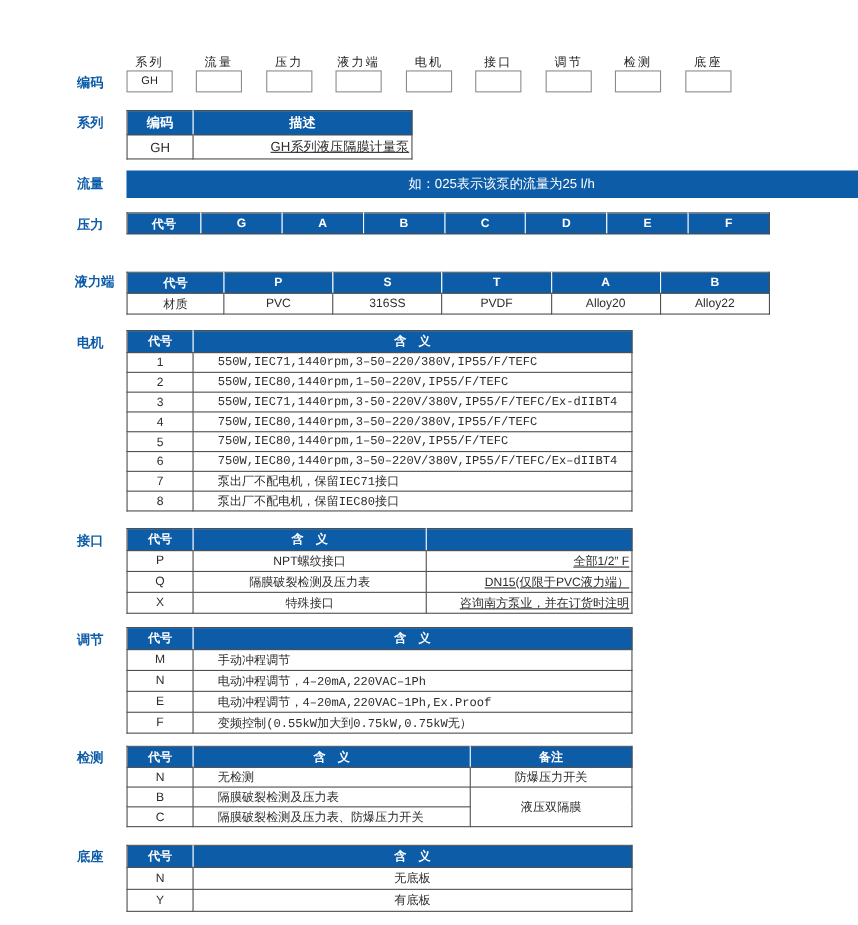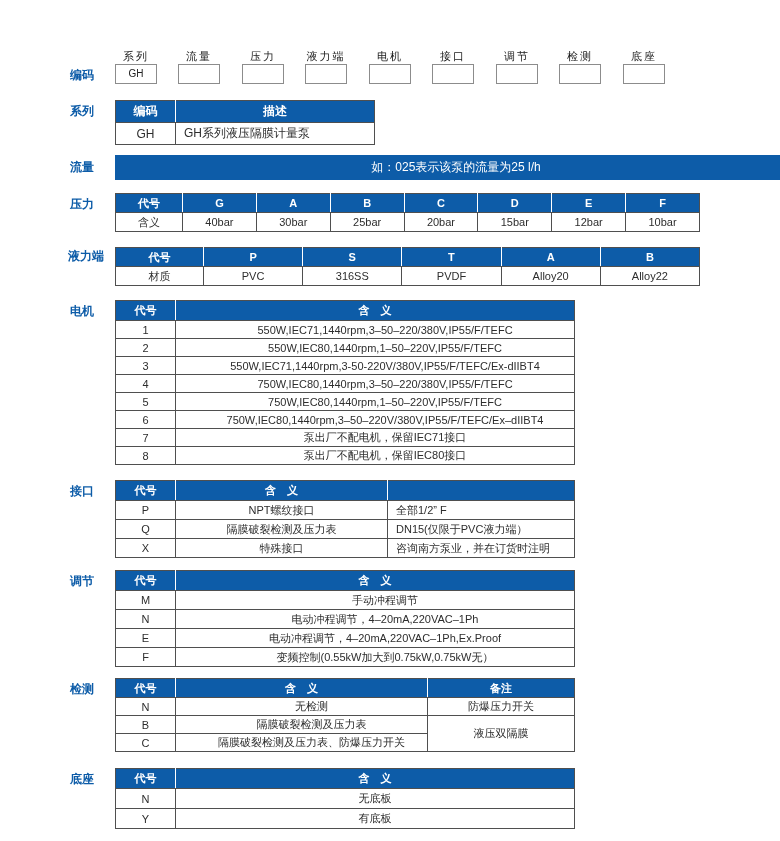--- a/index.html
+++ b/index.html
@@ -32,22 +32,22 @@
   table { position:absolute; border-collapse:collapse; table-layout:fixed;
     background:#fff; }
   th { background:#0d5ca8; color:#fff; font-weight:bold; font-size:11px;
     border-top:1px solid #4f4f4f; border-bottom:1px solid #4f4f4f;
     border-right:1px solid #ffffff; border-left:0; padding:0 2px;
     text-align:center; font-weight:bold; }
   th:first-child { border-left:1px solid #4f4f4f; }
   th:last-child  { border-right:1px solid #4f4f4f; }
   td { border:1px solid #4f4f4f; font-size:11px; text-align:center;
     padding:0 2px; color:#2d2d2d; }
-  td.left  { text-align:center; padding-left:22px; }
-  td.left8 { text-align:left; padding-left:8px; }
+  td.left  { text-align:left; padding-left:22px;font-family:Liberation Mono, monospace; }
+  td.left8 { text-align:right; padding-left:8px;text-decoration:underline; }
   .t-series th, .t-series td { font-size:12px; }
 </style>
 </head>
 <body>
 
 <div class="page">
 
 
   <div class="side-label" style="top:68px;">编码</div>
   <div class="coding-field" style="left:106px;">系列</div>
@@ -107,30 +107,20 @@
         <tr style="height:19px;">
       <th>代号</th>
       <th>G</th>
       <th>A</th>
       <th>B</th>
       <th>C</th>
       <th>D</th>
       <th>E</th>
       <th>F</th>
     </tr>
-    <tr style="height:19px;">
-      <td>含义</td>
-      <td>40bar</td>
-      <td>30bar</td>
-      <td>25bar</td>
-      <td>20bar</td>
-      <td>15bar</td>
-      <td>12bar</td>
-      <td>10bar</td>
-    </tr>
   </tbody>
     </table>
 
   <div class="side-label wrap" style="top:249px;">液力端</div>
   <table style="left:115px; top:247px; width:585px;">
     <colgroup>
         <col style="width:88px">
         <col>
         <col>
         <col>

